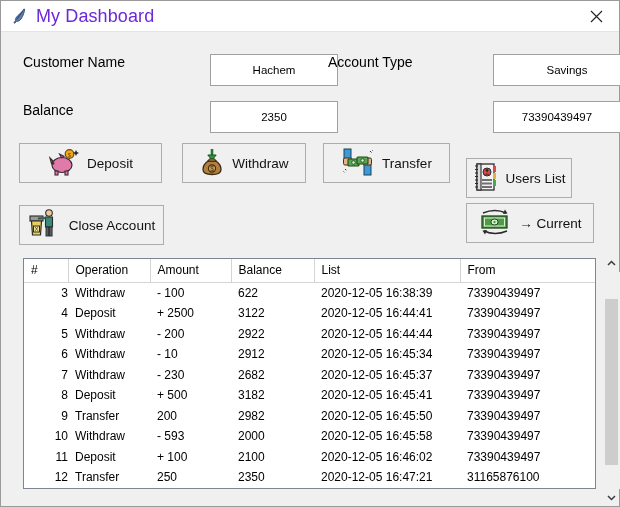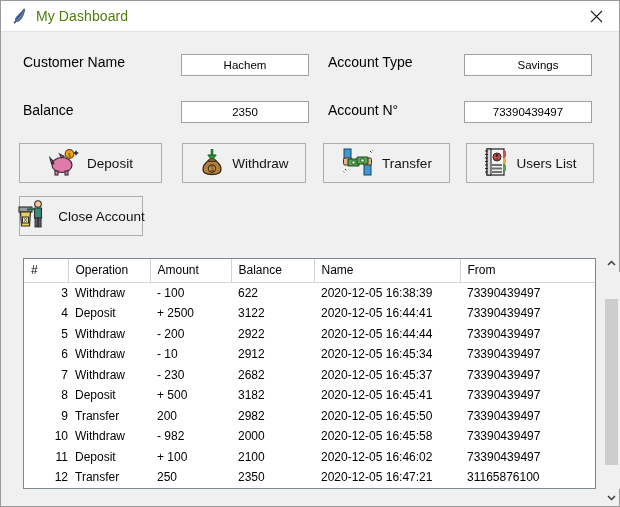--- a/index.html
+++ b/index.html
@@ -23,21 +23,21 @@
     background: #ffffff;
     display: flex; align-items: center;
     border-bottom: 1px solid #e4e4e4;
   }
   .title-icon {
     width: 18px; height: 18px;
     margin-left: 9px; margin-right: 8px;
     flex: 0 0 auto;
   }
   .title-text {
-    font-size: 14px; color: #4d7c0f;
+    font-size: 18px; color: #6d28d9;
     letter-spacing: .1px;
   }
   .close-btn {
     position: absolute; right: 0; top: 0;
     width: 46px; height: 30px;
     display: flex; align-items: center; justify-content: center;
     cursor: pointer;
   }
   .close-btn svg { display:block; }
 
@@ -55,22 +55,23 @@
     color: #000;
     white-space: nowrap;
   }
   .field-input {
     position: absolute;
     background: #ffffff;
     border: 1px solid #a0a0a0;
     font-size: 11.5px;
     color: #000;
     display: flex; align-items: center; justify-content: center;
-    height: 22px;
+    height: 32px;
     cursor: text;
+    margin-left: 29px;
   }
 
   
   .btn {
     position: absolute;
     background: #f0f0f0;
     border: 1px solid #adadad;
     display: flex;
     align-items: center;
     justify-content: center;
@@ -170,21 +171,20 @@
 
     <div class="field-label" style="left:22px; top:22px;">Customer Name</div>
     <div class="field-input" style="left:180px; top:22px; width:128px;" placeholder="">Hachem</div>
 
     <div class="field-label" style="left:327px; top:22px;">Account Type</div>
     <div class="field-input" style="left:463px; top:22px; width:128px;padding-left:20px;" placeholder="">Savings</div>
 
     <div class="field-label" style="left:22px; top:70px;">Balance</div>
     <div class="field-input" style="left:180px; top:69px; width:128px;" placeholder="">2350</div>
 
-    <div class="field-label" style="left:327px; top:70px;">Account N°</div>
     <div class="field-input" style="left:463px; top:69px; width:128px;" placeholder="">73390439497</div>
 
     <div class="btn" style="left:18px; top:111px; width:143px; height:40px;">
       <span class="ico">
         <svg width="32" height="30" viewBox="0 0 32 30">
           <ellipse cx="14" cy="18" rx="10" ry="7.5" fill="#e07aa9" stroke="#3a2a33" stroke-width="1.2"></ellipse>
           <path d="M5 14 L2 11 L3.5 16.5 Z" fill="#e07aa9" stroke="#3a2a33" stroke-width="1.2"></path>
           <path d="M13.5 10.8 L11.5 7 L16 9.2 Z" fill="#e07aa9" stroke="#3a2a33" stroke-width="1.1"></path>
           <rect x="7" y="24" width="3" height="4" fill="#e07aa9" stroke="#3a2a33" stroke-width="1.1"></rect>
           <rect x="17" y="24" width="3" height="4" fill="#e07aa9" stroke="#3a2a33" stroke-width="1.1"></rect>
@@ -222,76 +222,91 @@
           <circle cx="12.5" cy="15.5" r="1.8" fill="#cfe8c8" stroke="#1d4a1a" stroke-width=".8"></circle>
           <rect x="16" y="10" width="11" height="7" rx="1" fill="#5aa552" stroke="#1d4a1a" stroke-width="1.1"></rect>
           <circle cx="21.5" cy="13.5" r="1.8" fill="#cfe8c8" stroke="#1d4a1a" stroke-width=".8"></circle>
           <path d="M29 4 l1.5 1.5 M31 3 l.6 .6" stroke="#333" stroke-width="1"></path>
           <path d="M4 22 l1.3 1.3 M2.6 24.5 l.8 .8" stroke="#333" stroke-width="1"></path>
         </svg>
       </span>
       <span class="lbl">Transfer</span>
     </div>
 
-    <div class="btn" style="left:465px; top:111px; width:128px; height:40px;">
+    <div class="btn" style="left:465px; top:126px; width:106px; height:40px;">
       <span class="ico">
         <svg width="26" height="30" viewBox="0 0 26 30">
           <rect x="4" y="2" width="17" height="26" fill="#f2f2f2" stroke="#2b2b2b" stroke-width="1.3"></rect>
           <rect x="4" y="2" width="4" height="26" fill="#dcdcdc" stroke="#2b2b2b" stroke-width="1.1"></rect>
           <rect x="20" y="4" width="3" height="6" fill="#d94a4a"></rect>
           <rect x="20" y="11" width="3" height="6" fill="#e0b33a"></rect>
           <rect x="20" y="18" width="3" height="6" fill="#49a85a"></rect>
           <circle cx="14" cy="10" r="4" fill="#d94a4a" stroke="#2b2b2b" stroke-width="1"></circle>
           <circle cx="14" cy="8.5" r="1.4" fill="#2b2b2b"></circle>
           <path d="M11.6 12.4 q2.4-2 4.8 0" fill="#2b2b2b"></path>
           <rect x="9" y="17" width="10" height="2" fill="#707070"></rect>
           <rect x="9" y="20.5" width="10" height="2" fill="#707070"></rect>
           <rect x="9" y="24" width="10" height="2" fill="#707070"></rect>
           <path d="M2 4 h3 M2 7.5 h3 M2 11 h3 M2 14.5 h3 M2 18 h3 M2 21.5 h3 M2 25 h3" stroke="#2b2b2b" stroke-width="1.2"></path>
         </svg>
       </span>
       <span class="lbl">Users List</span>
     </div>
 
-    <div class="btn" style="left:18px; top:164px; width:124px; height:40px;">
+    <div class="btn" style="left:18px; top:173px; width:145px; height:40px;">
       <span class="ico">
         <svg width="34" height="32" viewBox="0 0 34 32">
           <rect x="2" y="8" width="13" height="5" fill="#9a9a9a" stroke="#2b2b2b" stroke-width="1.1"></rect>
           <path d="M3.5 13 h10 l-1 14 h-8 z" fill="#e8d05a" stroke="#2b2b2b" stroke-width="1.2"></path>
           <rect x="5.5" y="18" width="6" height="6" fill="#f5e98f" stroke="#2b2b2b" stroke-width="1"></rect>
           <text x="8.5" y="23" font-size="6" fill="#2b2b2b" text-anchor="middle" font-family="'Liberation Sans',sans-serif">X</text>
           <circle cx="21" cy="5" r="3.3" fill="#f0c99b" stroke="#2b2b2b" stroke-width="1.1"></circle>
           <path d="M17.5 9 h7 v10 h-7 z" fill="#3a8a78" stroke="#2b2b2b" stroke-width="1.1"></path>
           <path d="M17.5 10 L10 10.5" stroke="#3a8a78" stroke-width="2.6"></path>
           <path d="M17.5 10 L10 10.5" stroke="#2b2b2b" stroke-width=".7" fill="none"></path>
           <rect x="18" y="19" width="2.6" height="9" fill="#5a5f6b" stroke="#2b2b2b" stroke-width=".9"></rect>
           <rect x="21.5" y="19" width="2.6" height="9" fill="#5a5f6b" stroke="#2b2b2b" stroke-width=".9"></rect>
         </svg>
       </span>
       <span class="lbl">Close Account</span>
     </div>
 
+    <div class="btn" style="left:465px; top:171px; width:128px; height:40px;">
+      <span class="ico">
+        <svg width="34" height="30" viewBox="0 0 34 30">
+          <path d="M5 6 q12-5 23 0" stroke="#2b2b2b" stroke-width="1.4" fill="none"></path>
+          <path d="M27 2.5 L29.5 6.5 L25 7 Z" fill="#2b2b2b"></path>
+          <path d="M29 24 q-12 5 -23 0" stroke="#2b2b2b" stroke-width="1.4" fill="none"></path>
+          <path d="M7 27.5 L4.5 23.5 L9 23 Z" fill="#2b2b2b"></path>
+          <rect x="4" y="9" width="25" height="12" fill="#4f9b46" stroke="#1d4a1a" stroke-width="1.3"></rect>
+          <rect x="6.5" y="11" width="20" height="8" fill="none" stroke="#d8efd2" stroke-width="1"></rect>
+          <ellipse cx="16.5" cy="15" rx="3.6" ry="3" fill="#dff0d8" stroke="#1d4a1a" stroke-width="1"></ellipse>
+          <circle cx="16.5" cy="15" r="1.2" fill="#4f9b46"></circle>
+        </svg>
+      </span>
+      <span class="lbl">→ Current</span>
+    </div>
 
     <div class="table-panel">
       <table class="log">
         <colgroup>
           <col style="width:44px">
           <col style="width:82px">
           <col style="width:81px">
           <col style="width:83px">
           <col style="width:146px">
           <col>
         </colgroup>
         <thead>
           <tr>
             <th class="num">#</th>
             <th>Operation</th>
             <th>Amount</th>
             <th>Balance</th>
-            <th>Name</th>
+            <th>List</th>
             <th>From</th>
           </tr>
         </thead>
         <tbody>
           <tr>
             <td class="num">3</td>
             <td>Withdraw</td>
             <td>- 100</td>
             <td>622</td>
             <td>2020-12-05 16:38:39</td>
@@ -341,21 +356,21 @@
             <td class="num">9</td>
             <td>Transfer</td>
             <td>200</td>
             <td>2982</td>
             <td>2020-12-05 16:45:50</td>
             <td>73390439497</td>
           </tr>
           <tr>
             <td class="num">10</td>
             <td>Withdraw</td>
-            <td>- 982</td>
+            <td>- 593</td>
             <td>2000</td>
             <td>2020-12-05 16:45:58</td>
             <td>73390439497</td>
           </tr>
           <tr>
             <td class="num">11</td>
             <td>Deposit</td>
             <td>+ 100</td>
             <td>2100</td>
             <td>2020-12-05 16:46:02</td>

